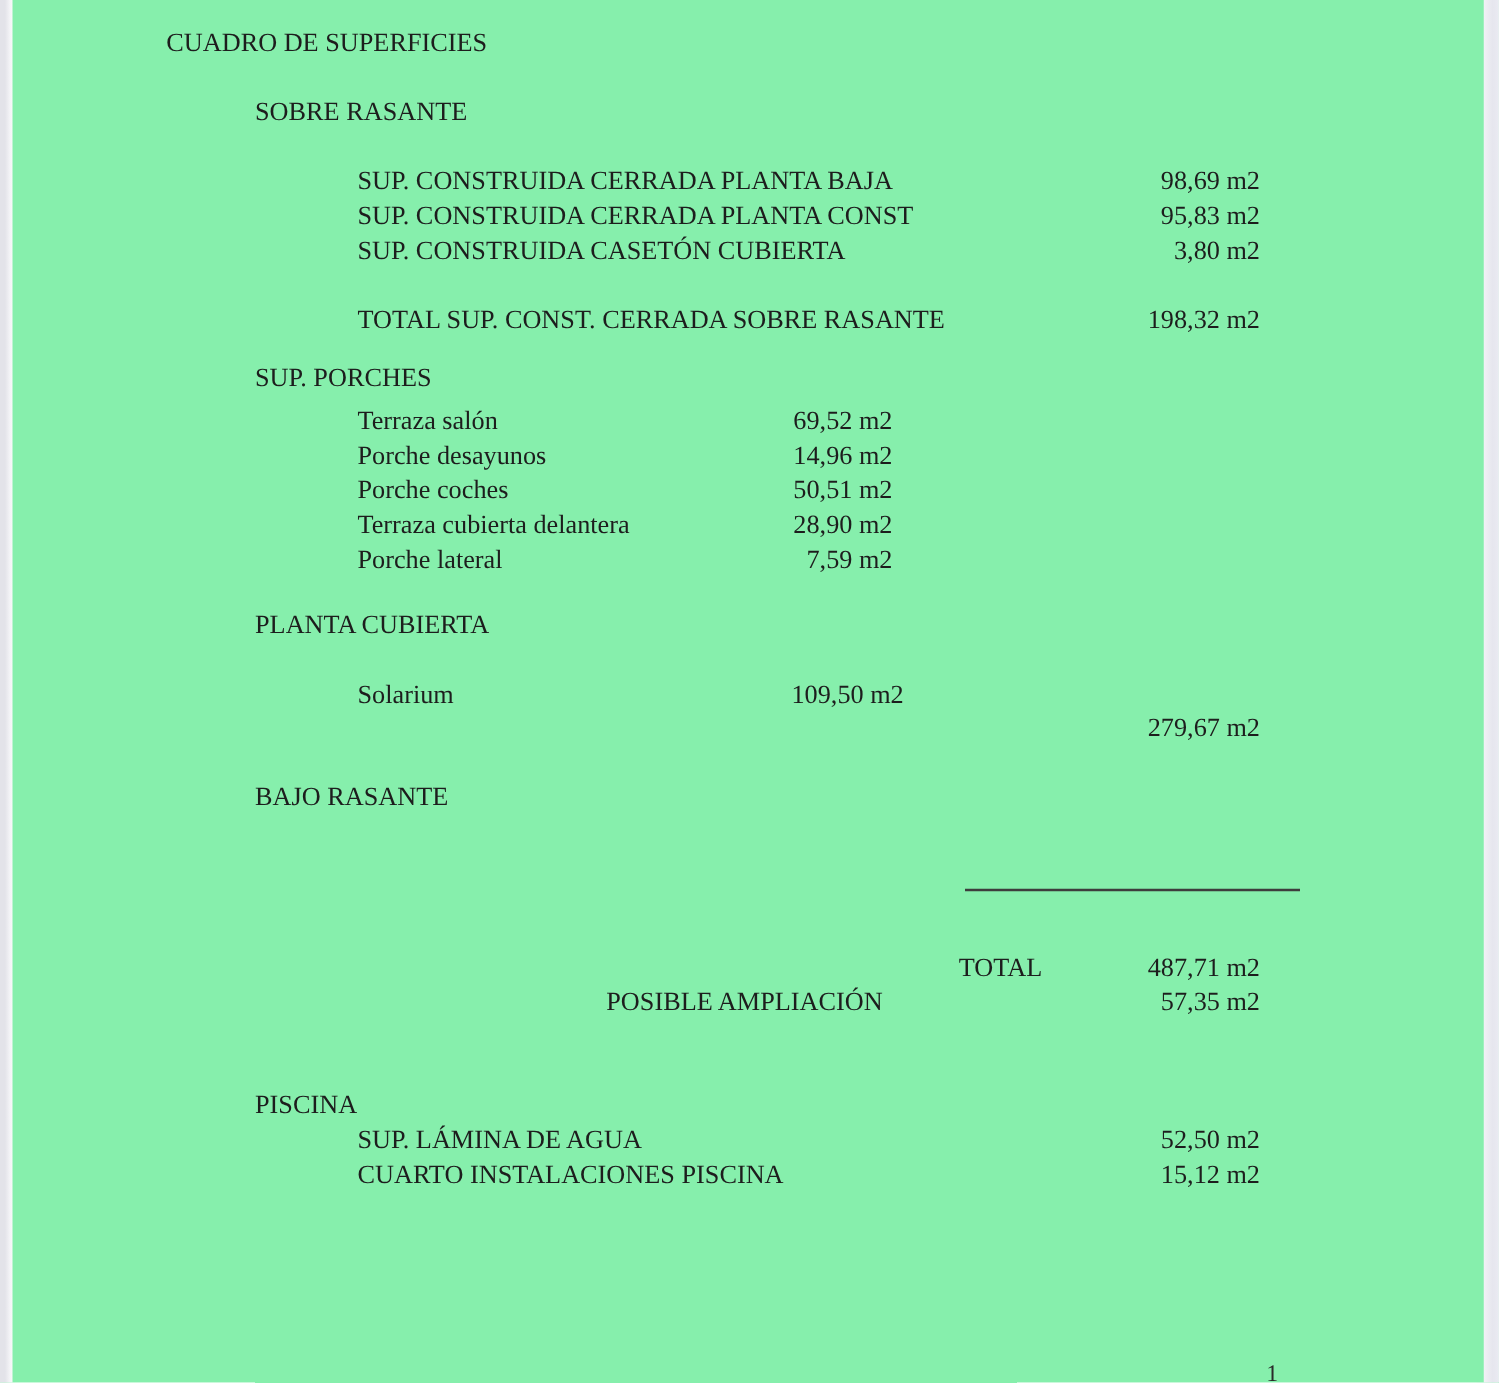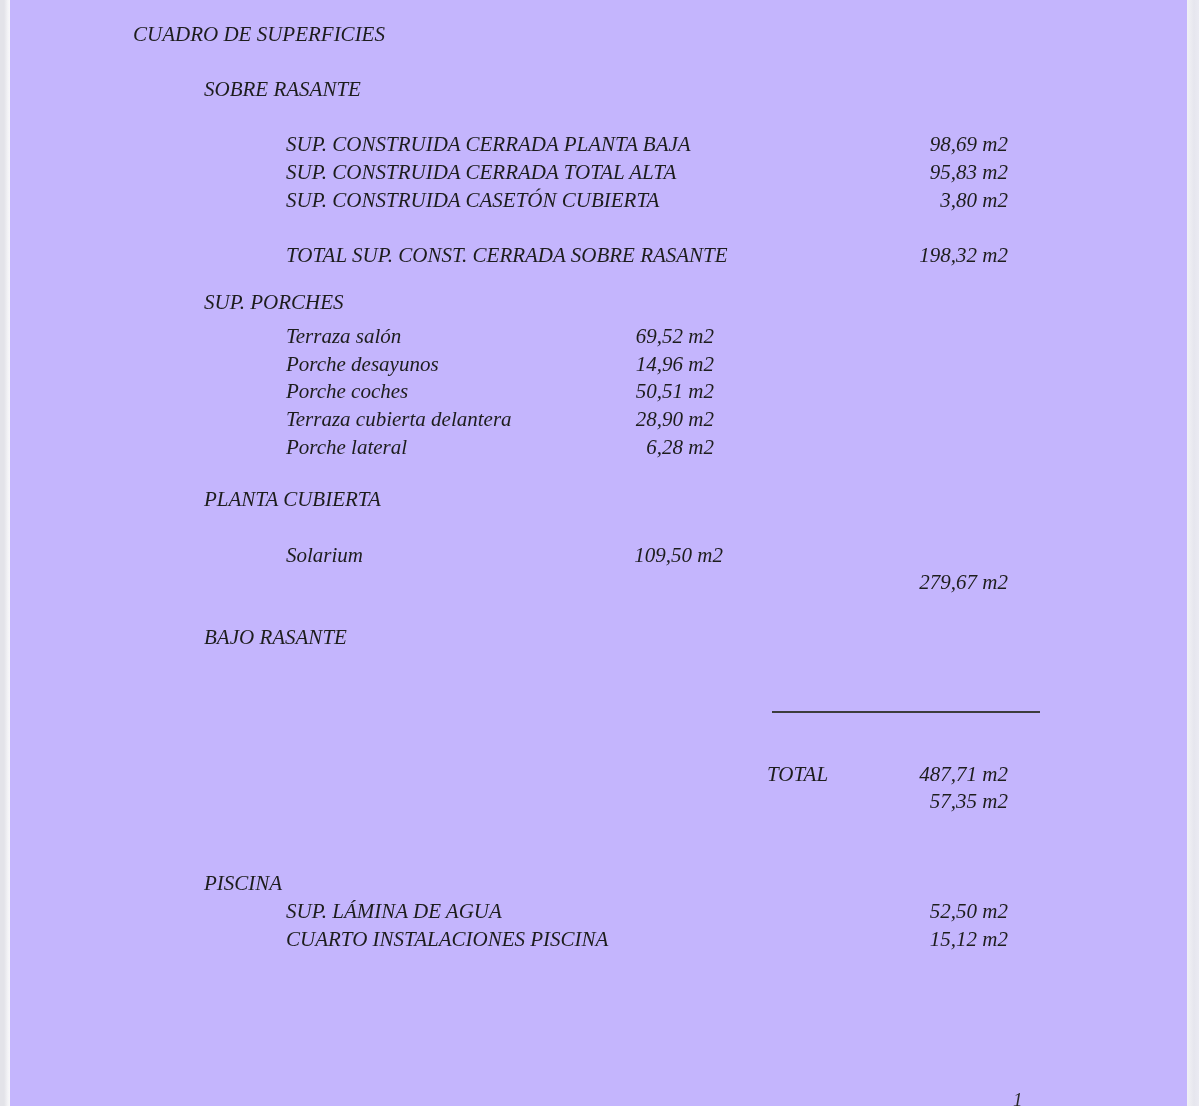--- a/index.html
+++ b/index.html
@@ -14,22 +14,21 @@
                 #ffffff 1180px, #f0f0f4 1188px, #e6e6ee 1194px, #eaeaf2 1199px);
     font-family: "Liberation Serif", "DejaVu Serif", serif;
     overflow: hidden;
   }
   .page {
     position: absolute;
     left: 10px;
     top: 0;
     width: 1177px;
     height: 1106px;
-    background: #c4b5fd;
-    font-style: italic;
+    background: #86efac;
   }
   .line {
     position: absolute;
     left: 0;
     width: 100%;
     height: 28px;
     line-height: 28px;
     font-size: 21px;
     color: #1d1d1d;
     white-space: nowrap;
@@ -70,21 +69,21 @@
 
   <div class="line" style="top:75px">
     <span class="indent-heading">SOBRE RASANTE</span>
   </div>
 
   <div class="line" style="top:130px">
     <span class="indent-row">SUP. CONSTRUIDA CERRADA PLANTA BAJA</span>
     <span class="val-main">98,69 m2</span>
   </div>
   <div class="line" style="top:158px">
-    <span class="indent-row">SUP. CONSTRUIDA CERRADA TOTAL ALTA</span>
+    <span class="indent-row">SUP. CONSTRUIDA CERRADA PLANTA CONST</span>
     <span class="val-main">95,83 m2</span>
   </div>
   <div class="line" style="top:186px">
     <span class="indent-row">SUP. CONSTRUIDA CASETÓN CUBIERTA</span>
     <span class="val-main">3,80 m2</span>
   </div>
 
   <div class="line" style="top:241px">
     <span class="indent-row">TOTAL SUP. CONST. CERRADA SOBRE RASANTE</span>
     <span class="val-main">198,32 m2</span>
@@ -105,21 +104,21 @@
   <div class="line" style="top:377px">
     <span class="indent-row">Porche coches</span>
     <span class="val-mid">50,51 m2</span>
   </div>
   <div class="line" style="top:405px">
     <span class="indent-row">Terraza cubierta delantera</span>
     <span class="val-mid">28,90 m2</span>
   </div>
   <div class="line" style="top:433px">
     <span class="indent-row">Porche lateral</span>
-    <span class="val-mid">6,28 m2</span>
+    <span class="val-mid">7,59 m2</span>
   </div>
 
   <div class="line" style="top:485px">
     <span class="indent-heading">PLANTA CUBIERTA</span>
   </div>
 
   <div class="line" style="top:541px">
     <span class="indent-row">Solarium</span>
     <span class="val-mid-wide">109,50 m2</span>
   </div>
@@ -134,20 +133,21 @@
 
 
   <div class="total-rule"></div>
 
   <div class="line" style="top:760px">
     <span class="total-label">TOTAL</span>
     <span class="val-main">487,71 m2</span>
   </div>
 
   <div class="line" style="top:787px">
+    <span class="ampliacion-label">POSIBLE AMPLIACIÓN</span>
     <span class="val-main">57,35 m2</span>
   </div>
 
   <div class="line" style="top:869px">
     <span class="indent-heading">PISCINA</span>
   </div>
 
   <div class="line" style="top:897px">
     <span class="indent-row">SUP. LÁMINA DE AGUA</span>
     <span class="val-main">52,50 m2</span>

